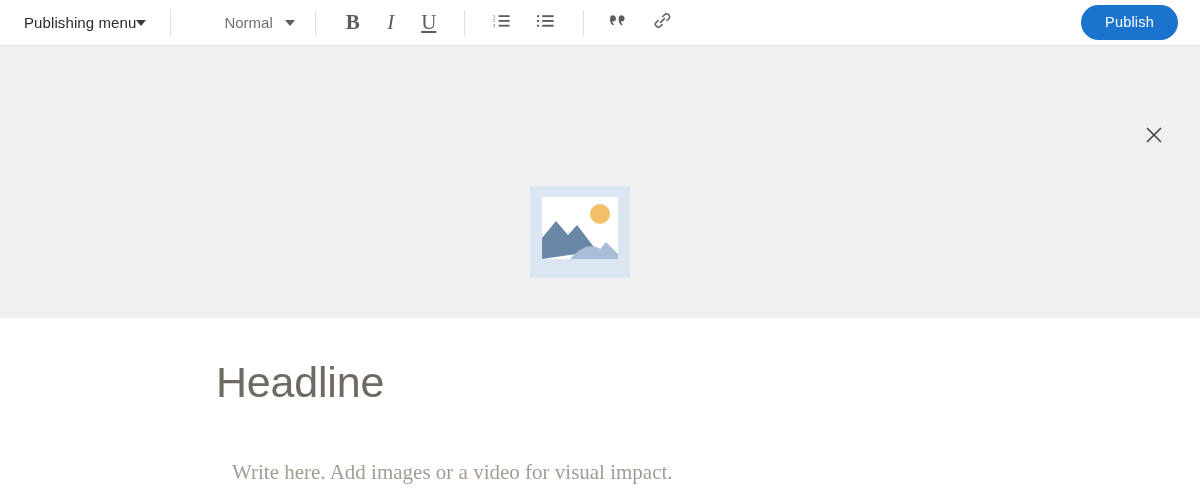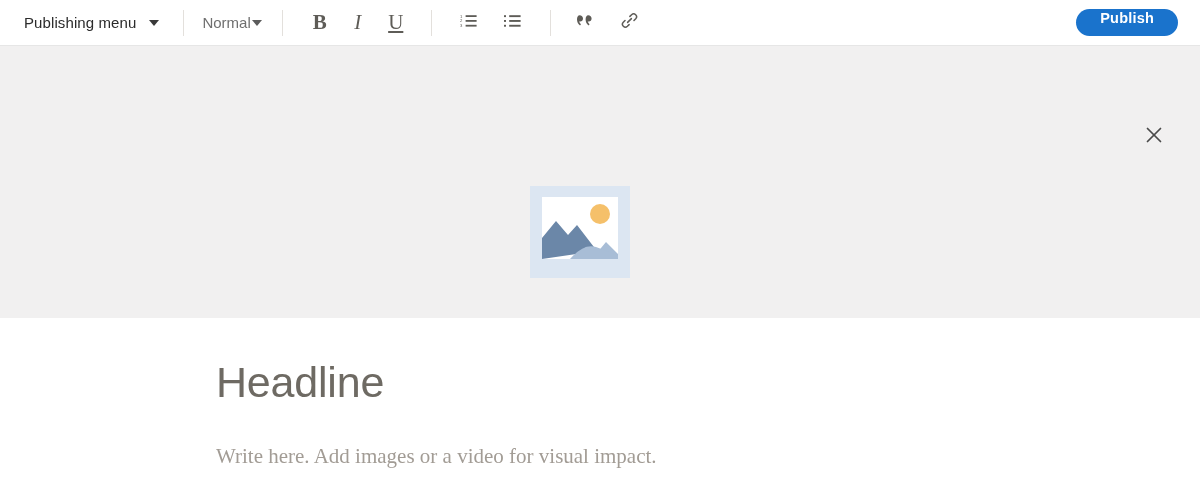--- a/index.html
+++ b/index.html
@@ -27,21 +27,20 @@
     padding: 0 0 0 24px;
   }
   .tb-group {
     display: flex;
     align-items: center;
     height: 100%;
   }
   .menu-button {
     display: flex;
     align-items: center;
-    gap: 13px;
     cursor: pointer;
     padding: 4px 6px 4px 0;
   }
   .menu-label {
     font-size: 15px;
     color: #2b2b2b;
     letter-spacing: .1px;
     white-space: nowrap;
   }
   .caret {
@@ -60,23 +59,24 @@
     margin: 0 18px;
     flex: none;
   }
   .divider.d2 { margin: 0 22px 0 16px; }
   .divider.d3 { margin: 0 22px 0 20px; }
   .divider.d4 { margin: 0 20px 0 22px; }
 
   .style-button {
     display: flex;
     align-items: center;
-    gap: 1px;
+    gap: 12px;
     cursor: pointer;
     padding: 4px 4px 4px 0;
+    margin-left: 35px;
   }
   .style-label {
     font-size: 15px;
     color: #6f6f6f;
     white-space: nowrap;
   }
 
   .fmt-btn {
     width: 30px;
     height: 30px;
@@ -113,24 +113,24 @@
   .publish-wrap {
     margin-left: auto;
     margin-right: 22px;
     display: flex;
     align-items: center;
   }
   .publish-btn {
     background: #1a73cc;
     color: #ffffff;
     font-size: 14.5px;
-    font-weight: bold;
+    font-weight: normal;
     border: none;
     border-radius: 18px;
-    padding: 1px 24px 10px;
+    padding: 9px 24px 10px;
     cursor: pointer;
     letter-spacing: .2px;
     font-family: "Liberation Sans", sans-serif;
   }
 
   
   .hero {
     position: relative;
     height: 272px;
     background: #f1f0f0;
@@ -170,21 +170,21 @@
   .headline {
     font-size: 43px;
     color: #6e6a63;
     font-weight: normal;
     margin: 0;
     line-height: 1.05;
     letter-spacing: -0.2px;
     cursor: text;
   }
   .body-text {
-    margin: 0;
+    margin: 16px;
     padding-top: 38px;
     font-family: "Liberation Serif", serif;
     font-size: 21px;
     color: #a29c95;
     line-height: 1.3;
     cursor: text;
   }
 </style>
 </head>
 <body>

